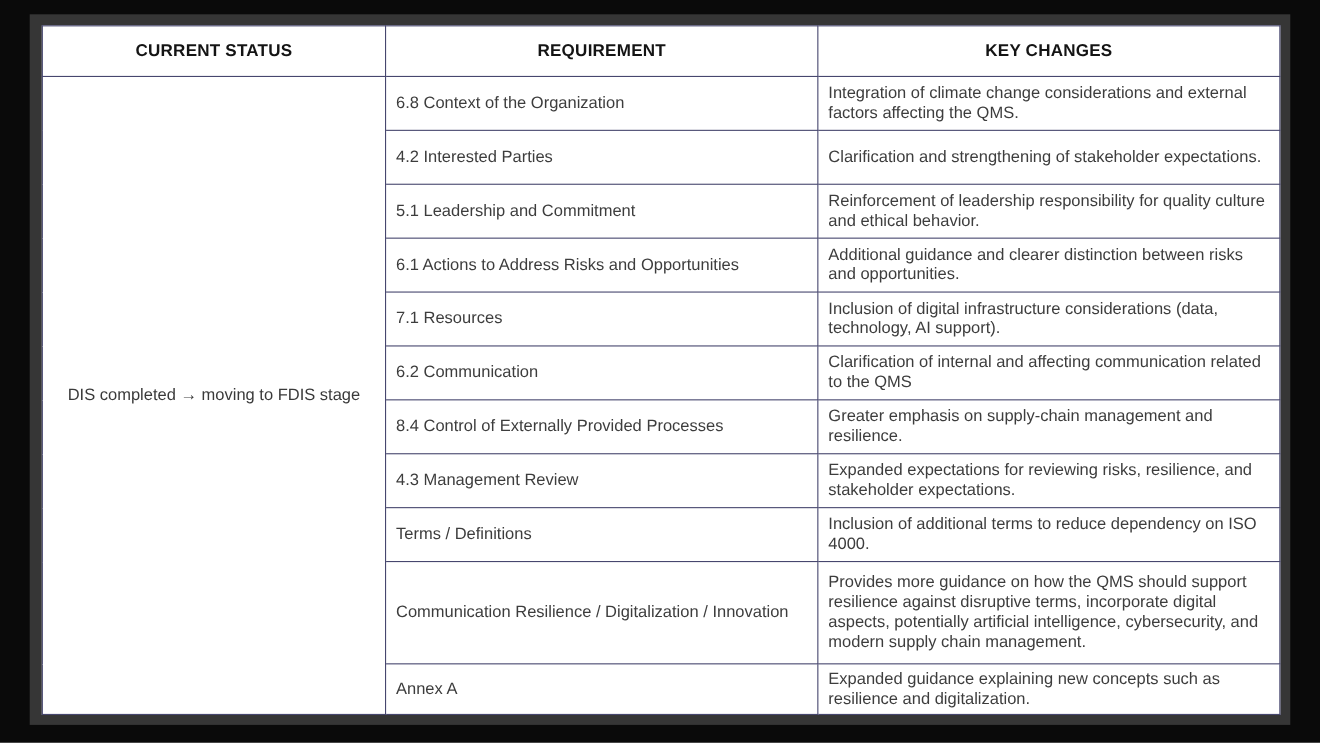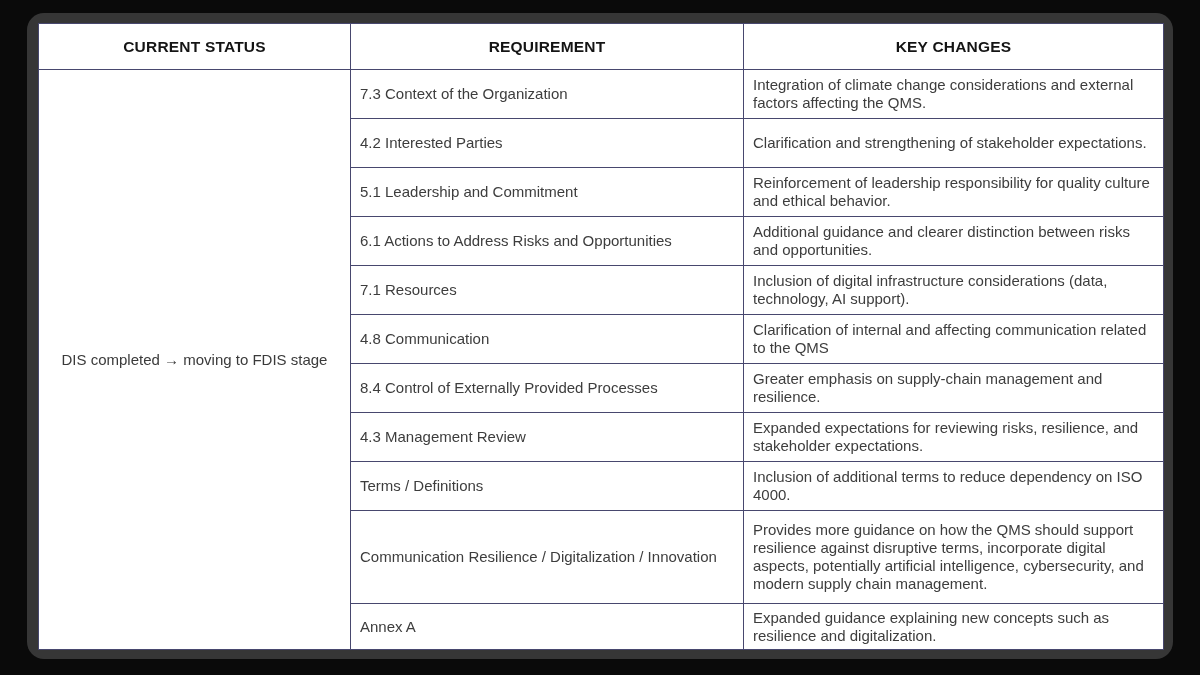--- a/index.html
+++ b/index.html
@@ -14,21 +14,20 @@
     position: relative;
     width: 1200px; height: 675px;
     background: #0a0a0a;
   }
   .frame {
     position: absolute;
     left: 27px; top: 13px;
     width: 1146px; height: 646px;
     background: #363636;
     padding: 10px 10px 7px 11px;
-    border-radius: 17px;
   }
   table.iso-table {
     border-collapse: collapse;
     table-layout: fixed;
     width: 1125px;
     background: #ffffff;
   }
   table.iso-table col.c1 { width: 312px; }
   table.iso-table col.c2 { width: 393px; }
   table.iso-table col.c3 { width: 420px; }
@@ -76,41 +75,41 @@
       <thead>
         <tr>
           <th>CURRENT STATUS</th>
           <th>REQUIREMENT</th>
           <th>KEY CHANGES</th>
         </tr>
       </thead>
       <tbody>
         <tr>
           <td class="status" rowspan="11">DIS completed → moving to FDIS stage</td>
-          <td>7.3 Context of the Organization</td>
+          <td>6.8 Context of the Organization</td>
           <td>Integration of climate change considerations and external factors affecting the QMS.</td>
         </tr>
         <tr>
           <td>4.2 Interested Parties</td>
           <td>Clarification and strengthening of stakeholder expectations.</td>
         </tr>
         <tr>
           <td>5.1 Leadership and Commitment</td>
           <td>Reinforcement of leadership responsibility for quality culture and ethical behavior.</td>
         </tr>
         <tr>
           <td>6.1 Actions to Address Risks and Opportunities</td>
           <td>Additional guidance and clearer distinction between risks and opportunities.</td>
         </tr>
         <tr>
           <td>7.1 Resources</td>
           <td>Inclusion of digital infrastructure considerations (data, technology, AI support).</td>
         </tr>
         <tr>
-          <td>4.8 Communication</td>
+          <td>6.2 Communication</td>
           <td>Clarification of internal and affecting communication related to the QMS</td>
         </tr>
         <tr>
           <td>8.4 Control of Externally Provided Processes</td>
           <td>Greater emphasis on supply-chain management and resilience.</td>
         </tr>
         <tr>
           <td>4.3 Management Review</td>
           <td>Expanded expectations for reviewing risks, resilience, and stakeholder expectations.</td>
         </tr>

